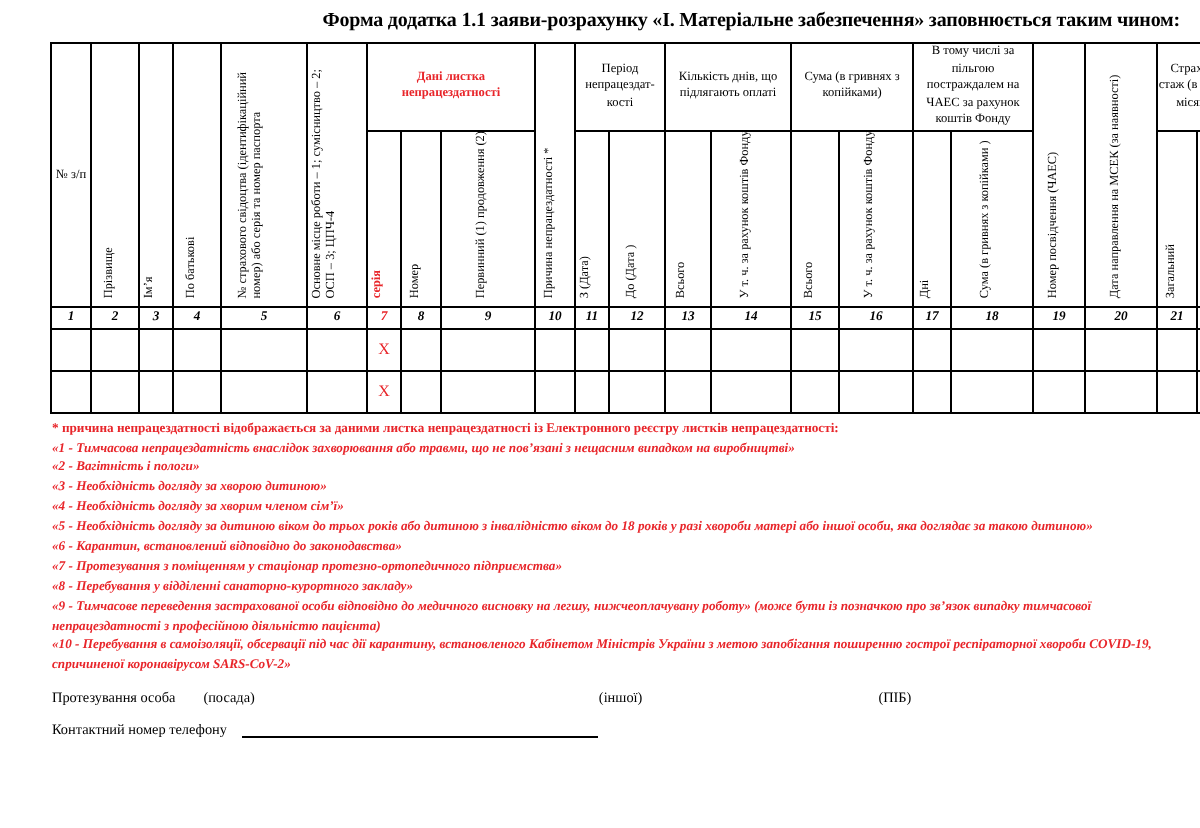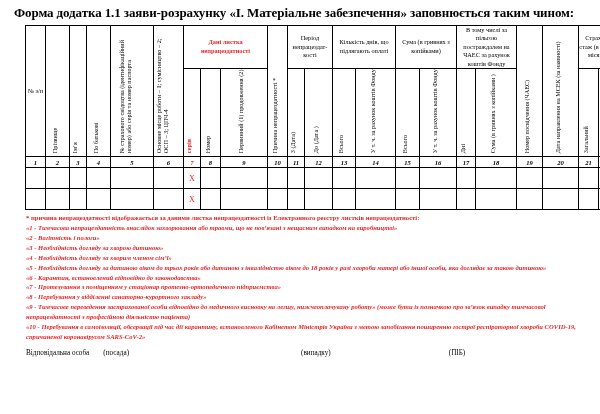--- a/index.html
+++ b/index.html
@@ -9,23 +9,23 @@
     height: 414px;
     background: #ffffff;
     font-family: "Liberation Serif", serif;
     color: #000000;
     overflow: hidden;
     position: relative;
   }
 
   
   .doc-title {
-    font-size: 13px;
-    font-weight: bold;
-    text-align: left;
+    font-size: 10px;
+    font-weight: bold;
+    text-align: right;
     padding: 5px 10px 4px 14px;
     line-height: 1.2;
     letter-spacing: -0.1px;
   }
 
   
   .table-wrap {
     padding: 0 2px 0 25px;
   }
   table.form {
@@ -343,18 +343,22 @@
   <div class="n-item">«5 - Необхідність догляду за дитиною віком до трьох років або дитиною з інвалідністю віком до 18 років у разі хвороби матері або іншої особи, яка доглядає за такою дитиною»</div>
   <div class="n-item">«6 - Карантин, встановлений відповідно до законодавства»</div>
   <div class="n-item">«7 - Протезування з поміщенням у стаціонар протезно-ортопедичного підприємства»</div>
   <div class="n-item">«8 - Перебування у відділенні санаторно-курортного закладу»</div>
   <div class="n-item">«9 - Тимчасове переведення застрахованої особи відповідно до медичного висновку на легшу, нижчеоплачувану роботу» (може бути із позначкою про зв’язок випадку тимчасової непрацездатності з професійною діяльністю пацієнта)</div>
   <div class="n-item">«10 - Перебування в самоізоляції, обсервації під час дії карантину, встановленого Кабінетом Міністрів України з метою запобігання поширенню гострої респіраторної хвороби COVID-19, спричиненої коронавірусом SARS-CoV-2»</div>
 </div>
 
 <div class="sig">
   <div class="sig-row">
-    <span class="sig-label">Відповідальна особа</span>
+    <span class="sig-label">Протезування особа</span>
     <span class="sig-cap1">(посада)</span>
-    <span class="sig-cap2">(випадку)</span>
+    <span class="sig-cap2">(іншої)</span>
     <span class="sig-cap3">(ПІБ)</span>
   </div>
+  <div class="phone-row">
+    <span class="sig-label">Контактний номер телефону</span>
+    <span class="phone-line"></span>
+  </div>
 </div>
 
 </body></html>

